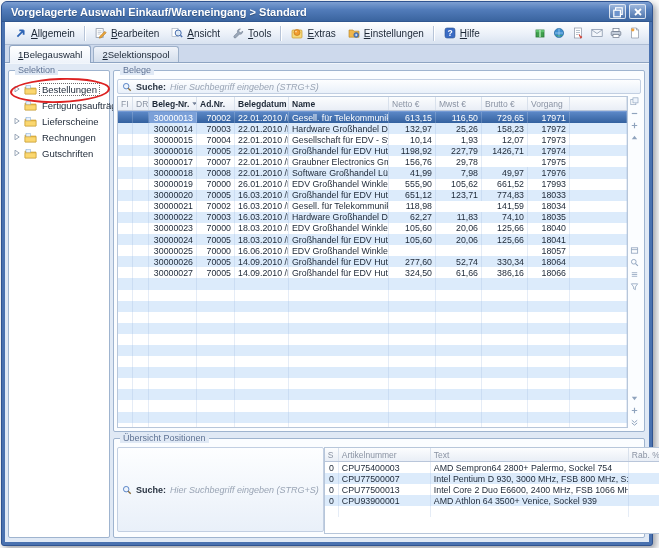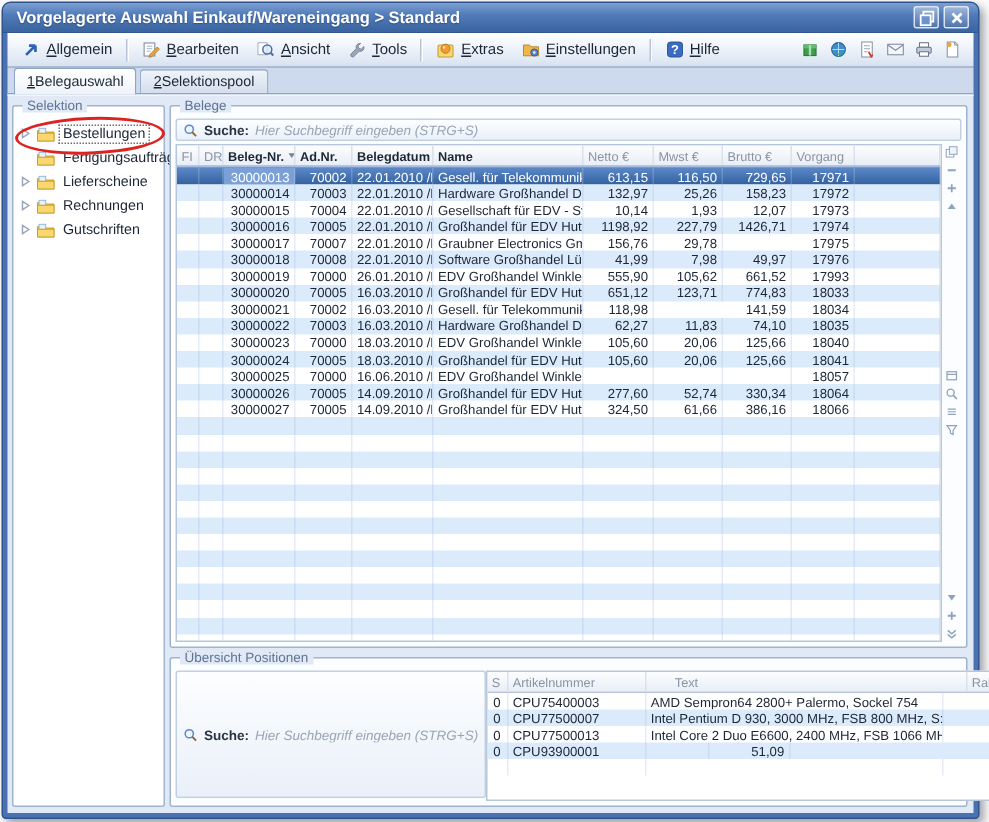--- a/index.html
+++ b/index.html
@@ -820,21 +820,21 @@
       </div>
       <div class="gridwrap">
         <div class="grid" id="grid-pos">
             <div class="ghead">
               <div class="hcell" style="flex: 0 0 14px;">
                 <span>S</span>
               </div>
               <div class="hcell" style="flex: 0 0 92px;">
                 <span>Artikelnummer</span>
               </div>
-              <div class="hcell" style="flex: 0 0 198px; margin-left: 16px;">
+              <div class="hcell" style="flex: 0 0 198px;">
                 <span>Text</span>
               </div>
               <div class="hcell" style="flex: 0 0 42px;">
                 <span>Rab. %</span>
               </div>
               <div class="hcell" style="flex: 0 0 54px;">
                 <span>Gesamt €</span>
               </div>
               <div class="hcell" style="flex: 1 1 0%;"></div>
             </div>
@@ -858,20 +858,21 @@
               <div class="cell c" style="flex: 0 0 14px;">0</div>
               <div class="cell l" style="flex: 0 0 92px;">CPU77500013</div>
               <div class="cell l" style="flex: 0 0 198px;">Intel Core 2 Duo E6600, 2400 MHz, FSB 1066 MH</div>
               <div class="cell l" style="flex: 0 0 42px;"></div>
               <div class="cell r" style="flex: 0 0 54px;">426,98</div>
               <div class="cell" style="flex: 1 1 0%;"></div>
             </div>
             <div class="grow stripe">
               <div class="cell c" style="flex: 0 0 14px;">0</div>
               <div class="cell l" style="flex: 0 0 92px;">CPU93900001</div>
+              <div class="cell l" style="flex: 0 0 198px;">AMD Athlon 64 3500+ Venice, Sockel 939</div>
               <div class="cell l" style="flex: 0 0 42px;"></div>
               <div class="cell r" style="flex: 0 0 54px;">51,09</div>
               <div class="cell" style="flex: 1 1 0%;"></div>
             </div>
             <div class="grow">
               <div class="cell c" style="flex: 0 0 14px;"></div>
               <div class="cell l" style="flex: 0 0 92px;"></div>
               <div class="cell l" style="flex: 0 0 198px;"></div>
               <div class="cell l" style="flex: 0 0 42px;"></div>
               <div class="cell r" style="flex: 0 0 54px;"></div>

